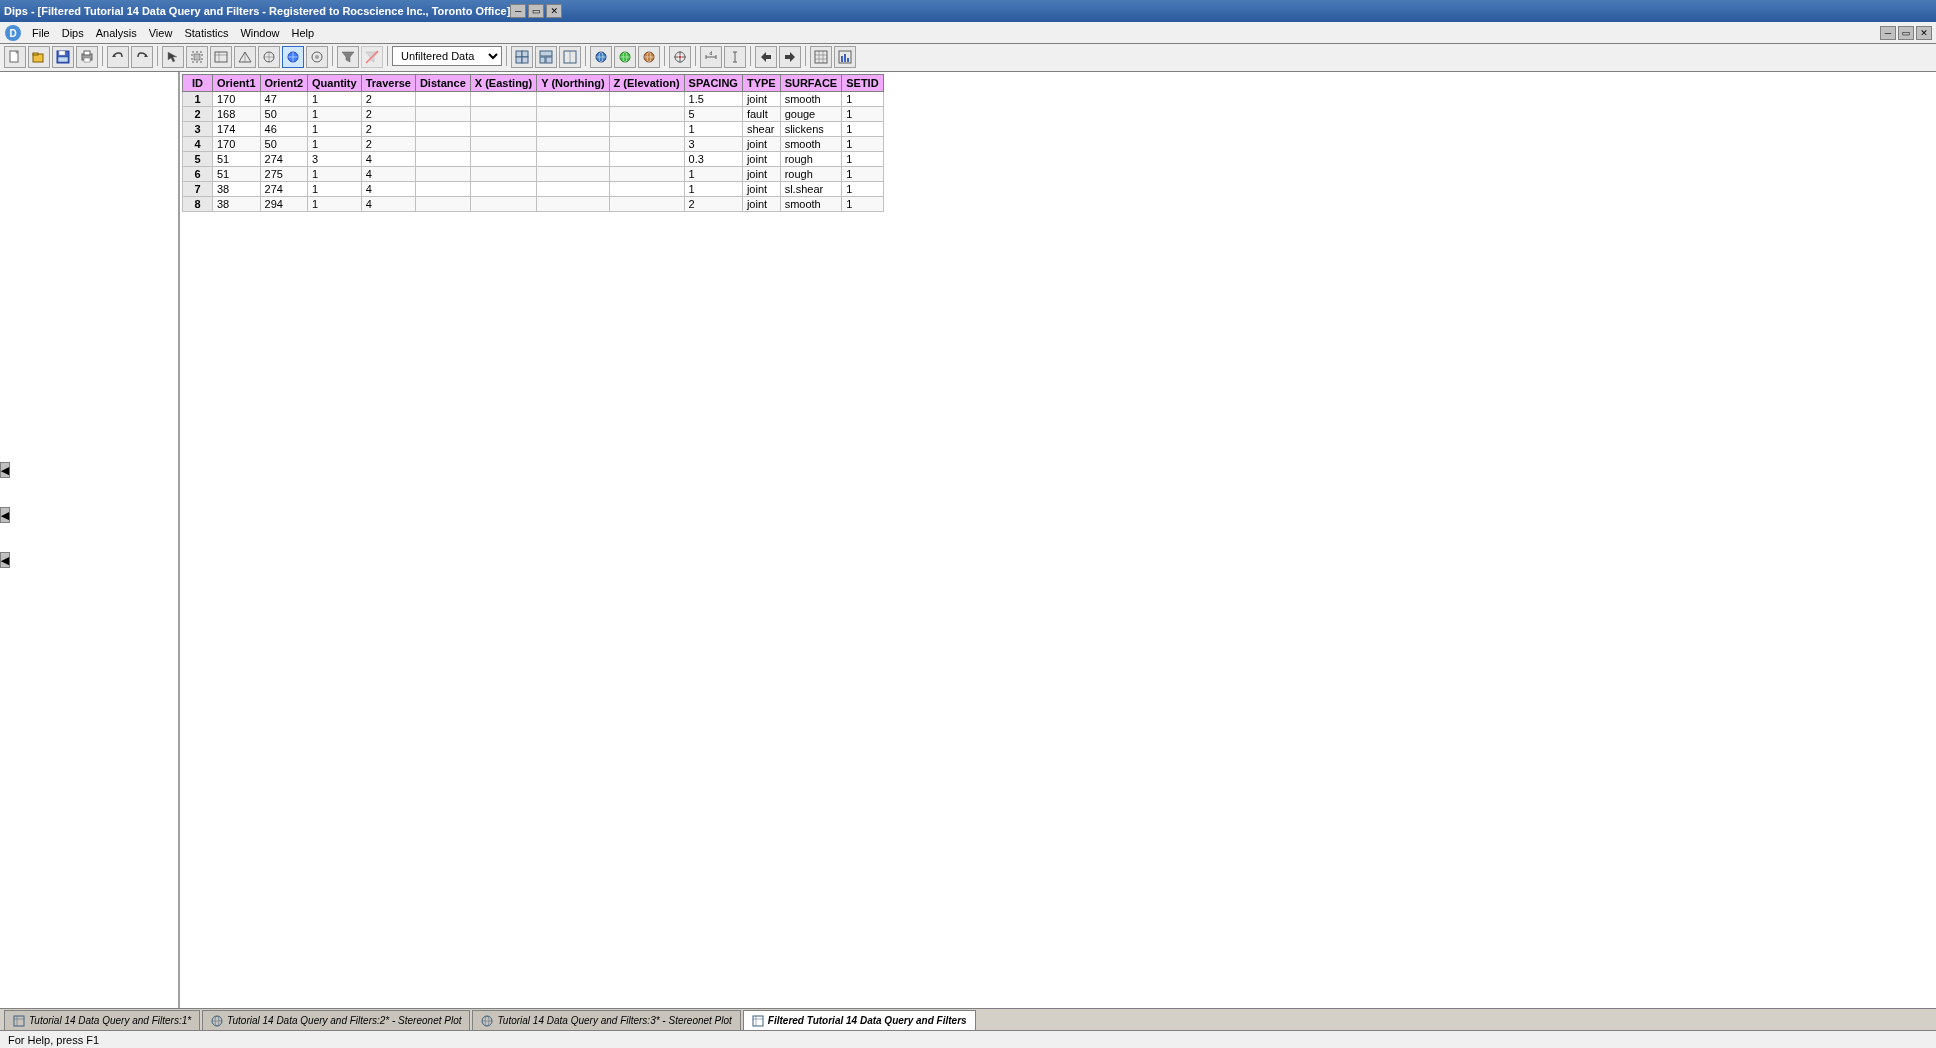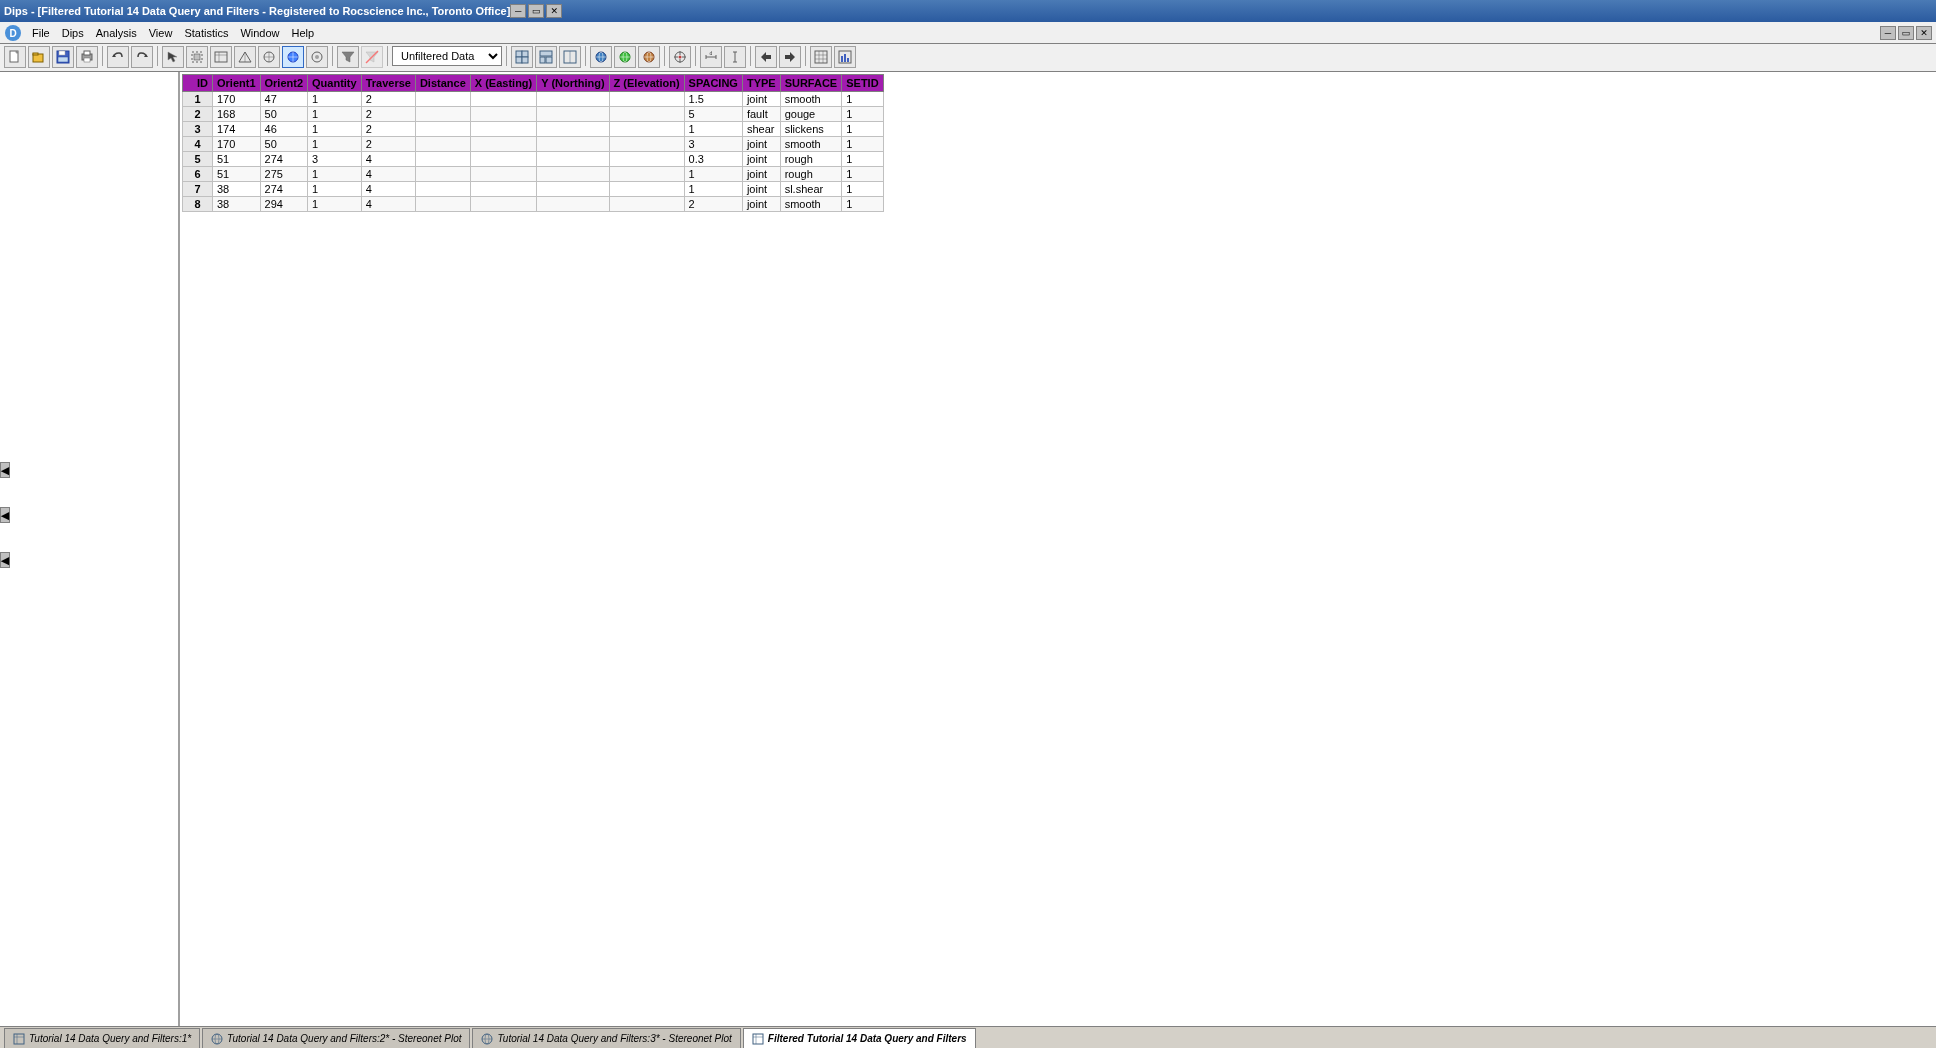--- a/index.html
+++ b/index.html
@@ -93,26 +93,26 @@
       padding: 0 4px;
       width: 110px;
     }
 
     
     .data-table {
       border-collapse: collapse;
       font-size: 11px;
     }
     .data-table th {
-      background: #a21caf;
+      background: #f0abfc;
       border: 1px solid #808080;
       padding: 2px 4px;
       font-weight: bold;
       white-space: nowrap;
-      text-align: right;
+      text-align: center;
       min-width: 30px;
     }
     .data-table td {
       border: 1px solid #c0c0c0;
       padding: 1px 4px;
       white-space: nowrap;
     }
     .data-table tr:nth-child(even) td {
       background: #f8f8f8;
     }
@@ -634,14 +634,17 @@
     <div class="tab active">
       <svg width="12" height="12" viewBox="0 0 12 12">
         <rect x="1" y="1" width="10" height="10" fill="none" stroke="#406080" stroke-width="1"></rect>
         <line x1="1" y1="4" x2="11" y2="4" stroke="#406080" stroke-width="0.5"></line>
         <line x1="4" y1="1" x2="4" y2="11" stroke="#406080" stroke-width="0.5"></line>
       </svg>
       <span>Filtered Tutorial 14 Data Query and Filters</span>
     </div>
   </div>
 
+  <div class="bottom-status">
+    <span>For Help, press F1</span>
+  </div>
 
 </div>
 
 </body></html>

